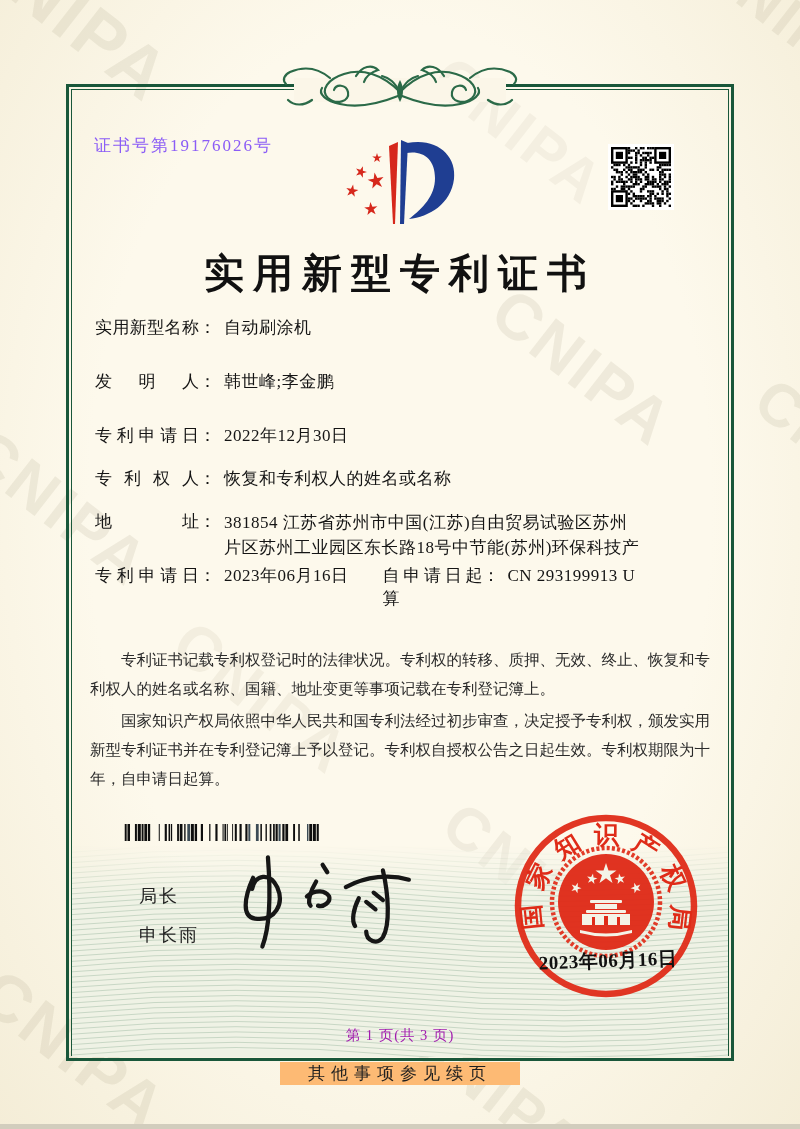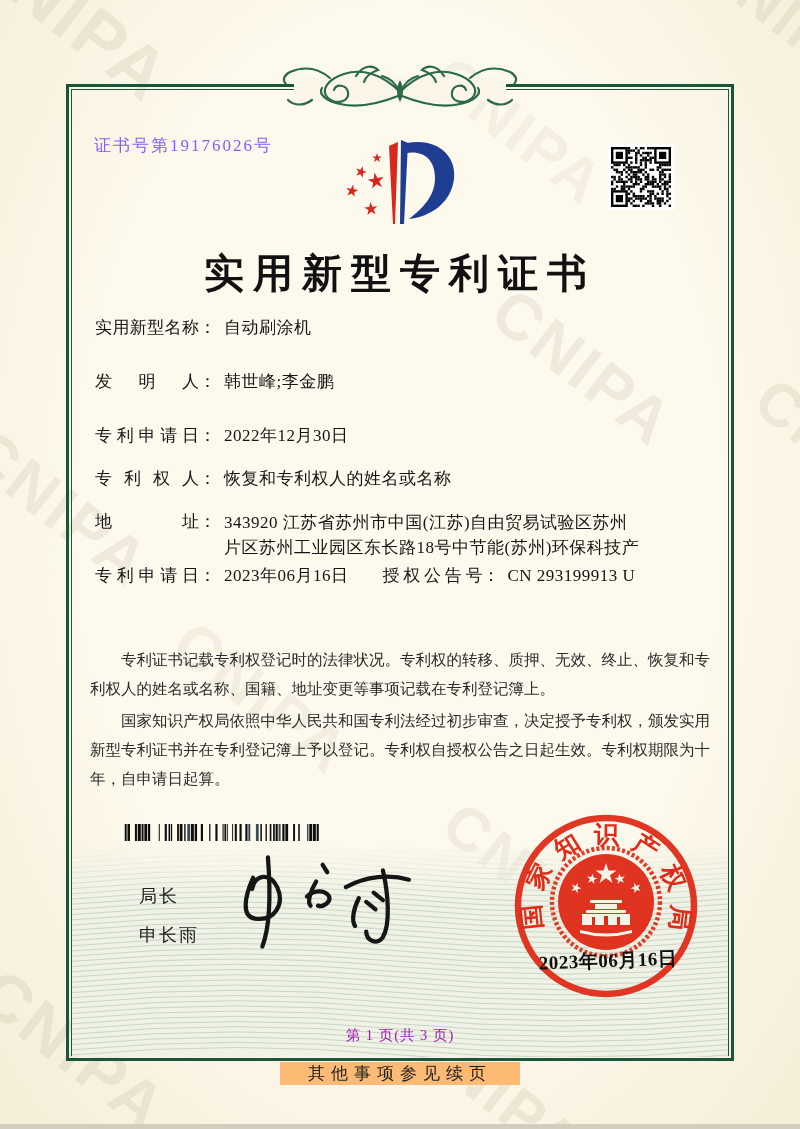--- a/index.html
+++ b/index.html
@@ -401,25 +401,25 @@
   <div class="f-row">
     <span class="f-label">发明人</span><span class="f-colon">：</span><span class="f-value">韩世峰;李金鹏</span>
   </div>
   <div class="f-row tight">
     <span class="f-label">专利申请日</span><span class="f-colon">：</span><span class="f-value">2022年12月30日</span>
   </div>
   <div class="f-row tight">
     <span class="f-label">专利权人</span><span class="f-colon">：</span><span class="f-value">恢复和专利权人的姓名或名称</span>
   </div>
   <div class="f-row addr">
-    <span class="f-label">地址</span><span class="f-colon">：</span><span class="f-value pre">343920 江苏省苏州市中国(江苏)自由贸易试验区苏州
+    <span class="f-label">地址</span><span class="f-colon">：</span><span class="f-value pre">381854 江苏省苏州市中国(江苏)自由贸易试验区苏州
 片区苏州工业园区东长路18号中节能(苏州)环保科技产</span>
   </div>
   <div class="f-row">
-    <span><span class="f-label">专利申请日</span><span class="f-colon">：</span><span class="f-value">2023年06月16日</span></span><span class="grant-no-group"><span class="f-label">授权公告号</span><span class="f-colon">：</span><span class="f-value">CN 293199913 U</span></span>
+    <span><span class="f-label">专利申请日</span><span class="f-colon">：</span><span class="f-value">2023年06月16日</span></span><span class="grant-no-group"><span class="f-label">自申请日起算</span><span class="f-colon">：</span><span class="f-value">CN 293199913 U</span></span>
   </div>
 </div>
 
 <div class="abs body-text">
   <p>专利证书记载专利权登记时的法律状况。专利权的转移、质押、无效、终止、恢复和专利权人的姓名或名称、国籍、地址变更等事项记载在专利登记簿上。</p>
   <p>国家知识产权局依照中华人民共和国专利法经过初步审查，决定授予专利权，颁发实用新型专利证书并在专利登记簿上予以登记。专利权自授权公告之日起生效。专利权期限为十年，自申请日起算。</p>
 </div>
 
 <div class="abs waves">
   <svg id="waves" viewBox="0 0 656 212" preserveAspectRatio="none">

